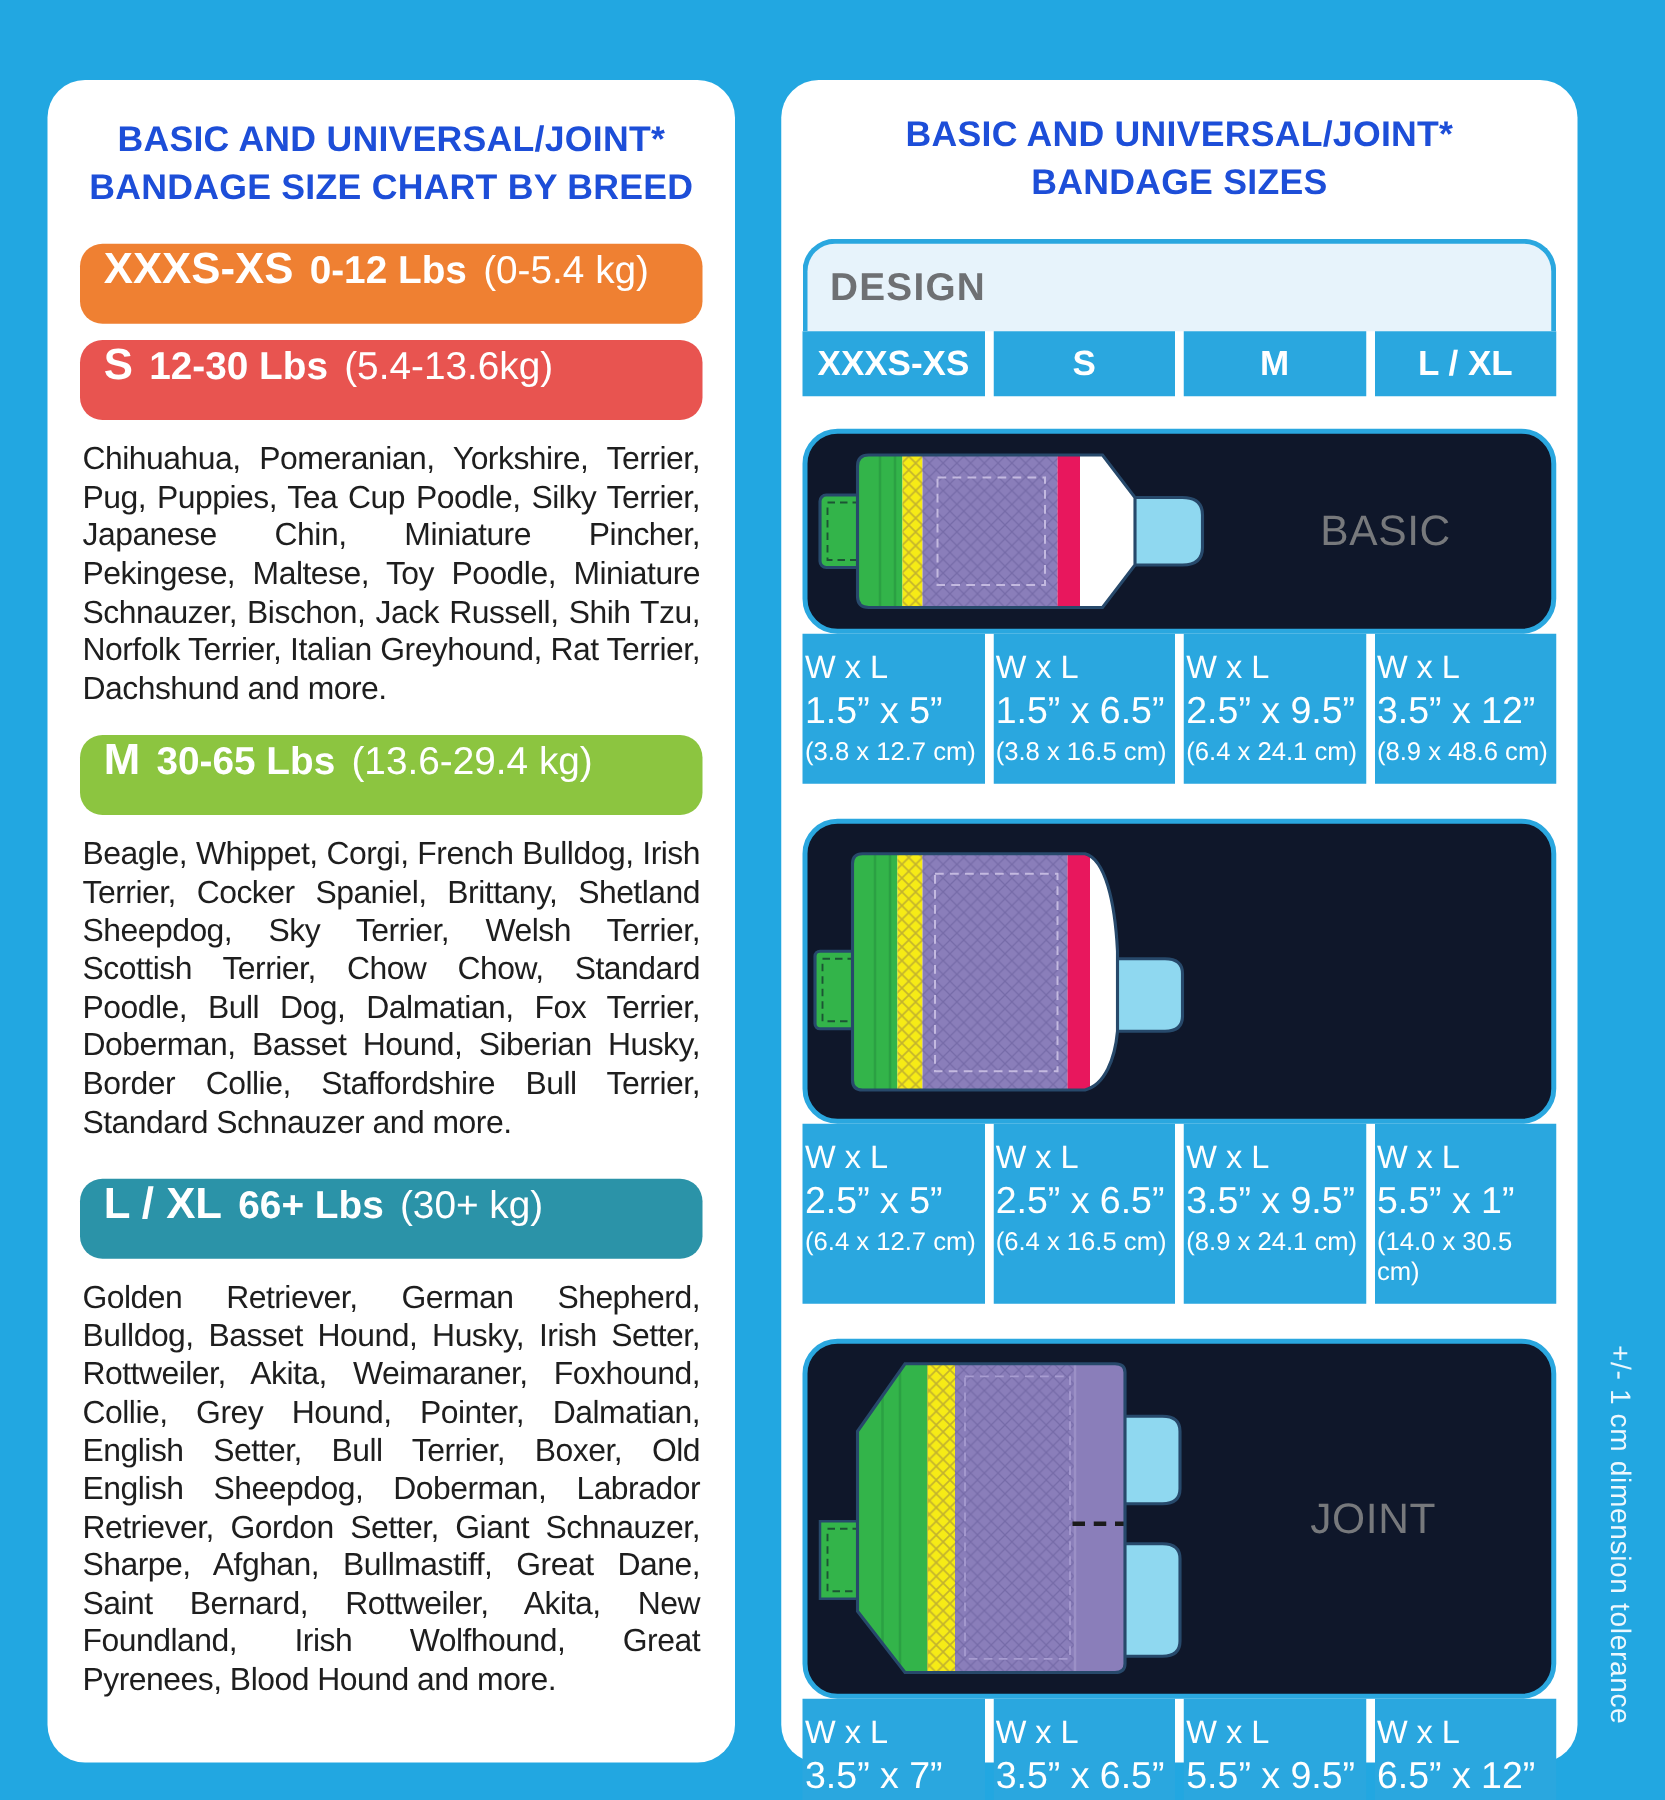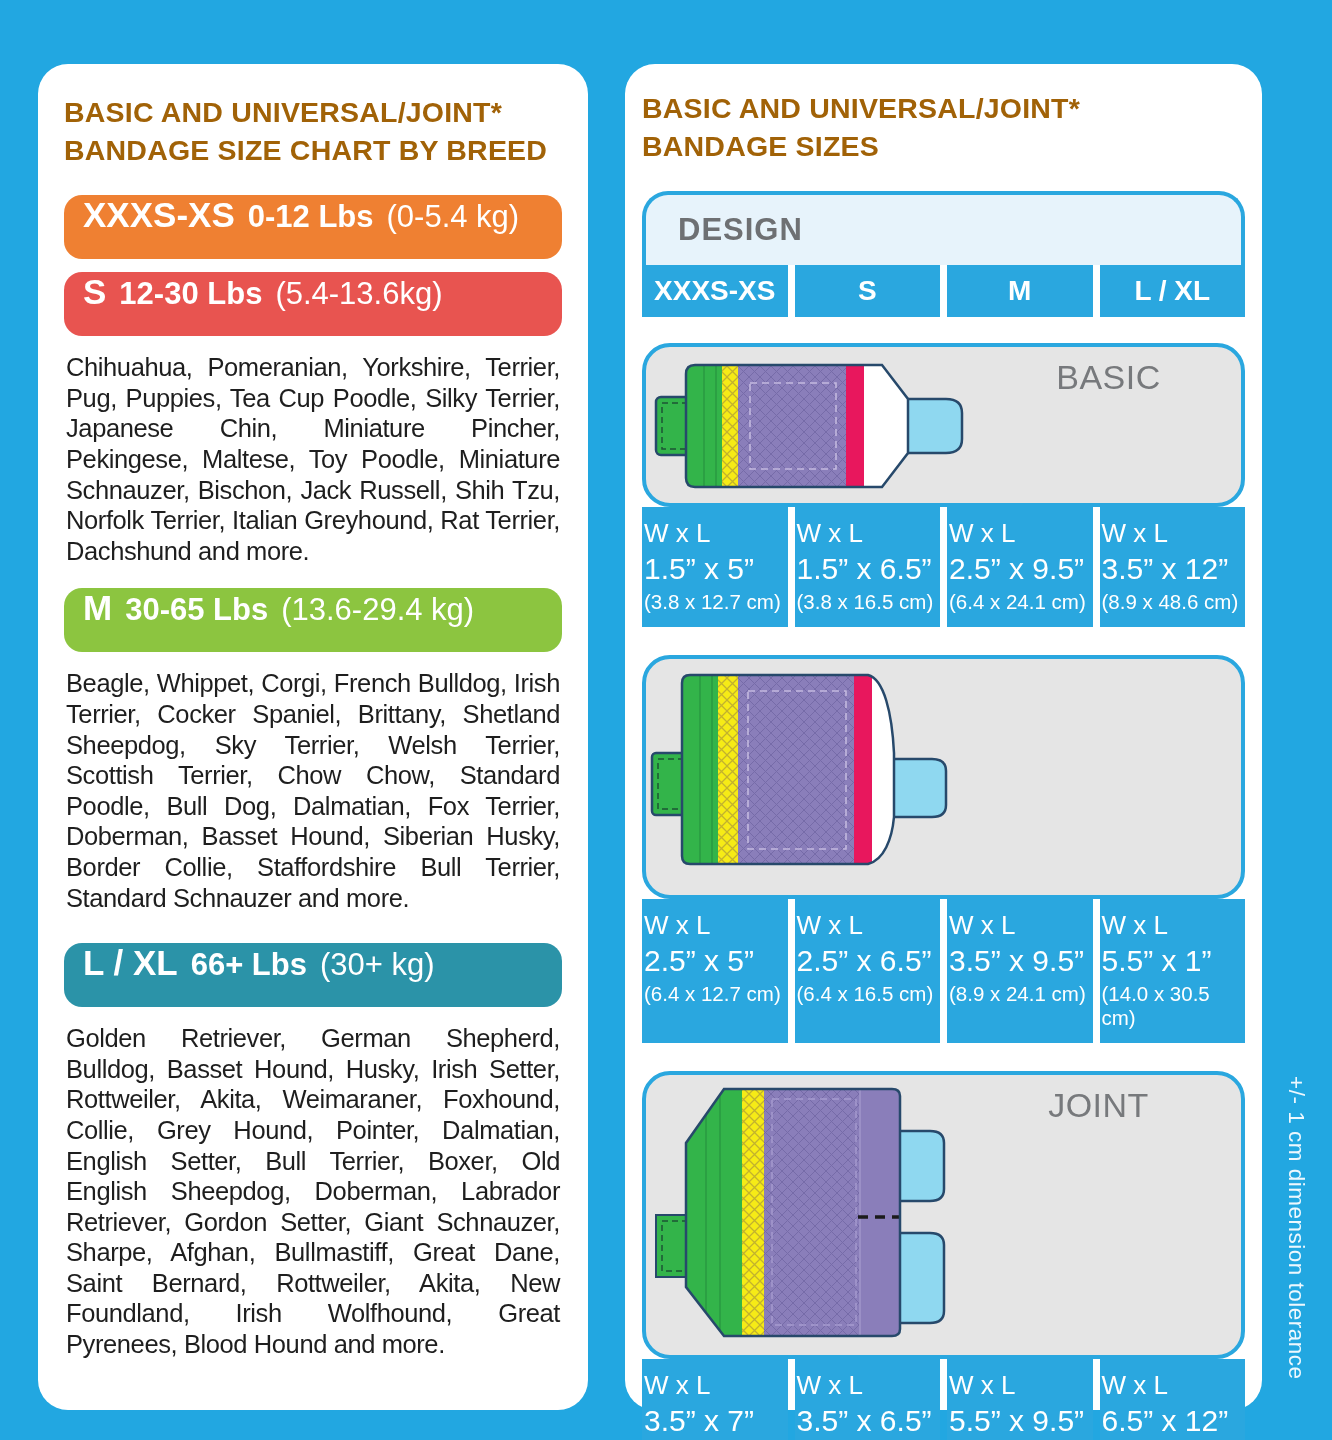--- a/index.html
+++ b/index.html
@@ -1,41 +1,41 @@
 <!DOCTYPE html>
 <html><head>
 <meta charset="utf-8">
 <style>
   html,body{margin:0;padding:0;background:#22A7E1;}
   .canvas{position:relative;width:1332px;height:1440px;background:#22A7E1;
           font-family:"Liberation Sans",sans-serif;overflow:hidden;}
   .panel{position:absolute;top:64px;background:#ffffff;border-radius:30px;box-sizing:border-box;}
   .left-panel{left:38px;width:550px;height:1346px;padding:18px 26px;}
   .right-panel{left:625px;width:637px;height:1346px;padding:14px 17px;}
-  .panel-title{margin:12px 0 0;color:#a16207;font-size:28.5px;
+  .panel-title{margin:12px 0 0;text-align:center;color:#1d4ed8;font-size:28.5px;
                line-height:1.32;font-weight:bold;letter-spacing:.2px;}
   
   .size-bar{display:flex;align-items:baseline;gap:13px;height:64px;border-radius:18px;
             padding:0 19px;color:#fff;white-space:nowrap;box-sizing:border-box;}
   .bar-label{font-weight:bold;font-size:35px;}
   .bar-weight{font-weight:bold;font-size:31px;}
   .bar-metric{font-weight:normal;font-size:31px;}
   .mt24{margin-top:26px}.mt13{margin-top:13px}.mt20{margin-top:22px}.mt26{margin-top:30px}
   .breed-list{margin:16px 2px 0;color:#1E1E1E;font-size:25.5px;line-height:1.2;
               text-align:justify;letter-spacing:-.4px;}
   
   .design-box{margin-top:26px;height:74px;background:#E7F3FB;border:4px solid #2AA7DF;
               border-bottom:none;border-radius:26px 26px 0 0;display:flex;align-items:center;
-              padding-left:32px;box-sizing:border-box;color:#6E7073;font-size:31px;
+              padding-left:18px;box-sizing:border-box;color:#6E7073;font-size:31px;
               font-weight:bold;letter-spacing:1px;}
   .col-row{display:grid;grid-template-columns:repeat(4,1fr);gap:7px;}
   .col-cell{background:#2AA7DF;height:52px;display:flex;align-items:center;justify-content:center;
             color:#fff;font-weight:bold;font-size:28px;}
-  .product-card{background:#e5e5e5;border:4px solid #2AA7DF;border-radius:28px;display:flex;
-                align-items:flex-start;box-sizing:border-box;padding:8px 4px;}
+  .product-card{background:#0f172a;border:4px solid #2AA7DF;border-radius:28px;display:flex;
+                align-items:center;box-sizing:border-box;padding:8px 4px;}
   .h-basic{height:164px;margin-top:26px;}
   .h-wide{height:244px;margin-top:28px;}
   .h-joint{height:288px;margin-top:28px;}
   .product-label{flex:1;text-align:center;color:#77797C;font-size:34px;letter-spacing:.5px;line-height:1.3;}
   .product-label .l2:empty{display:none;}
   .size-row{display:grid;grid-template-columns:repeat(4,1fr);gap:7px;}
   .size-cell{background:#2AA7DF;color:#fff;padding:11px 2px 13px;}
   .size-dim{font-size:26px;}
   .size-in{font-size:30px;margin-top:3px;}
   .size-cm{font-size:20.5px;margin-top:4px;}

